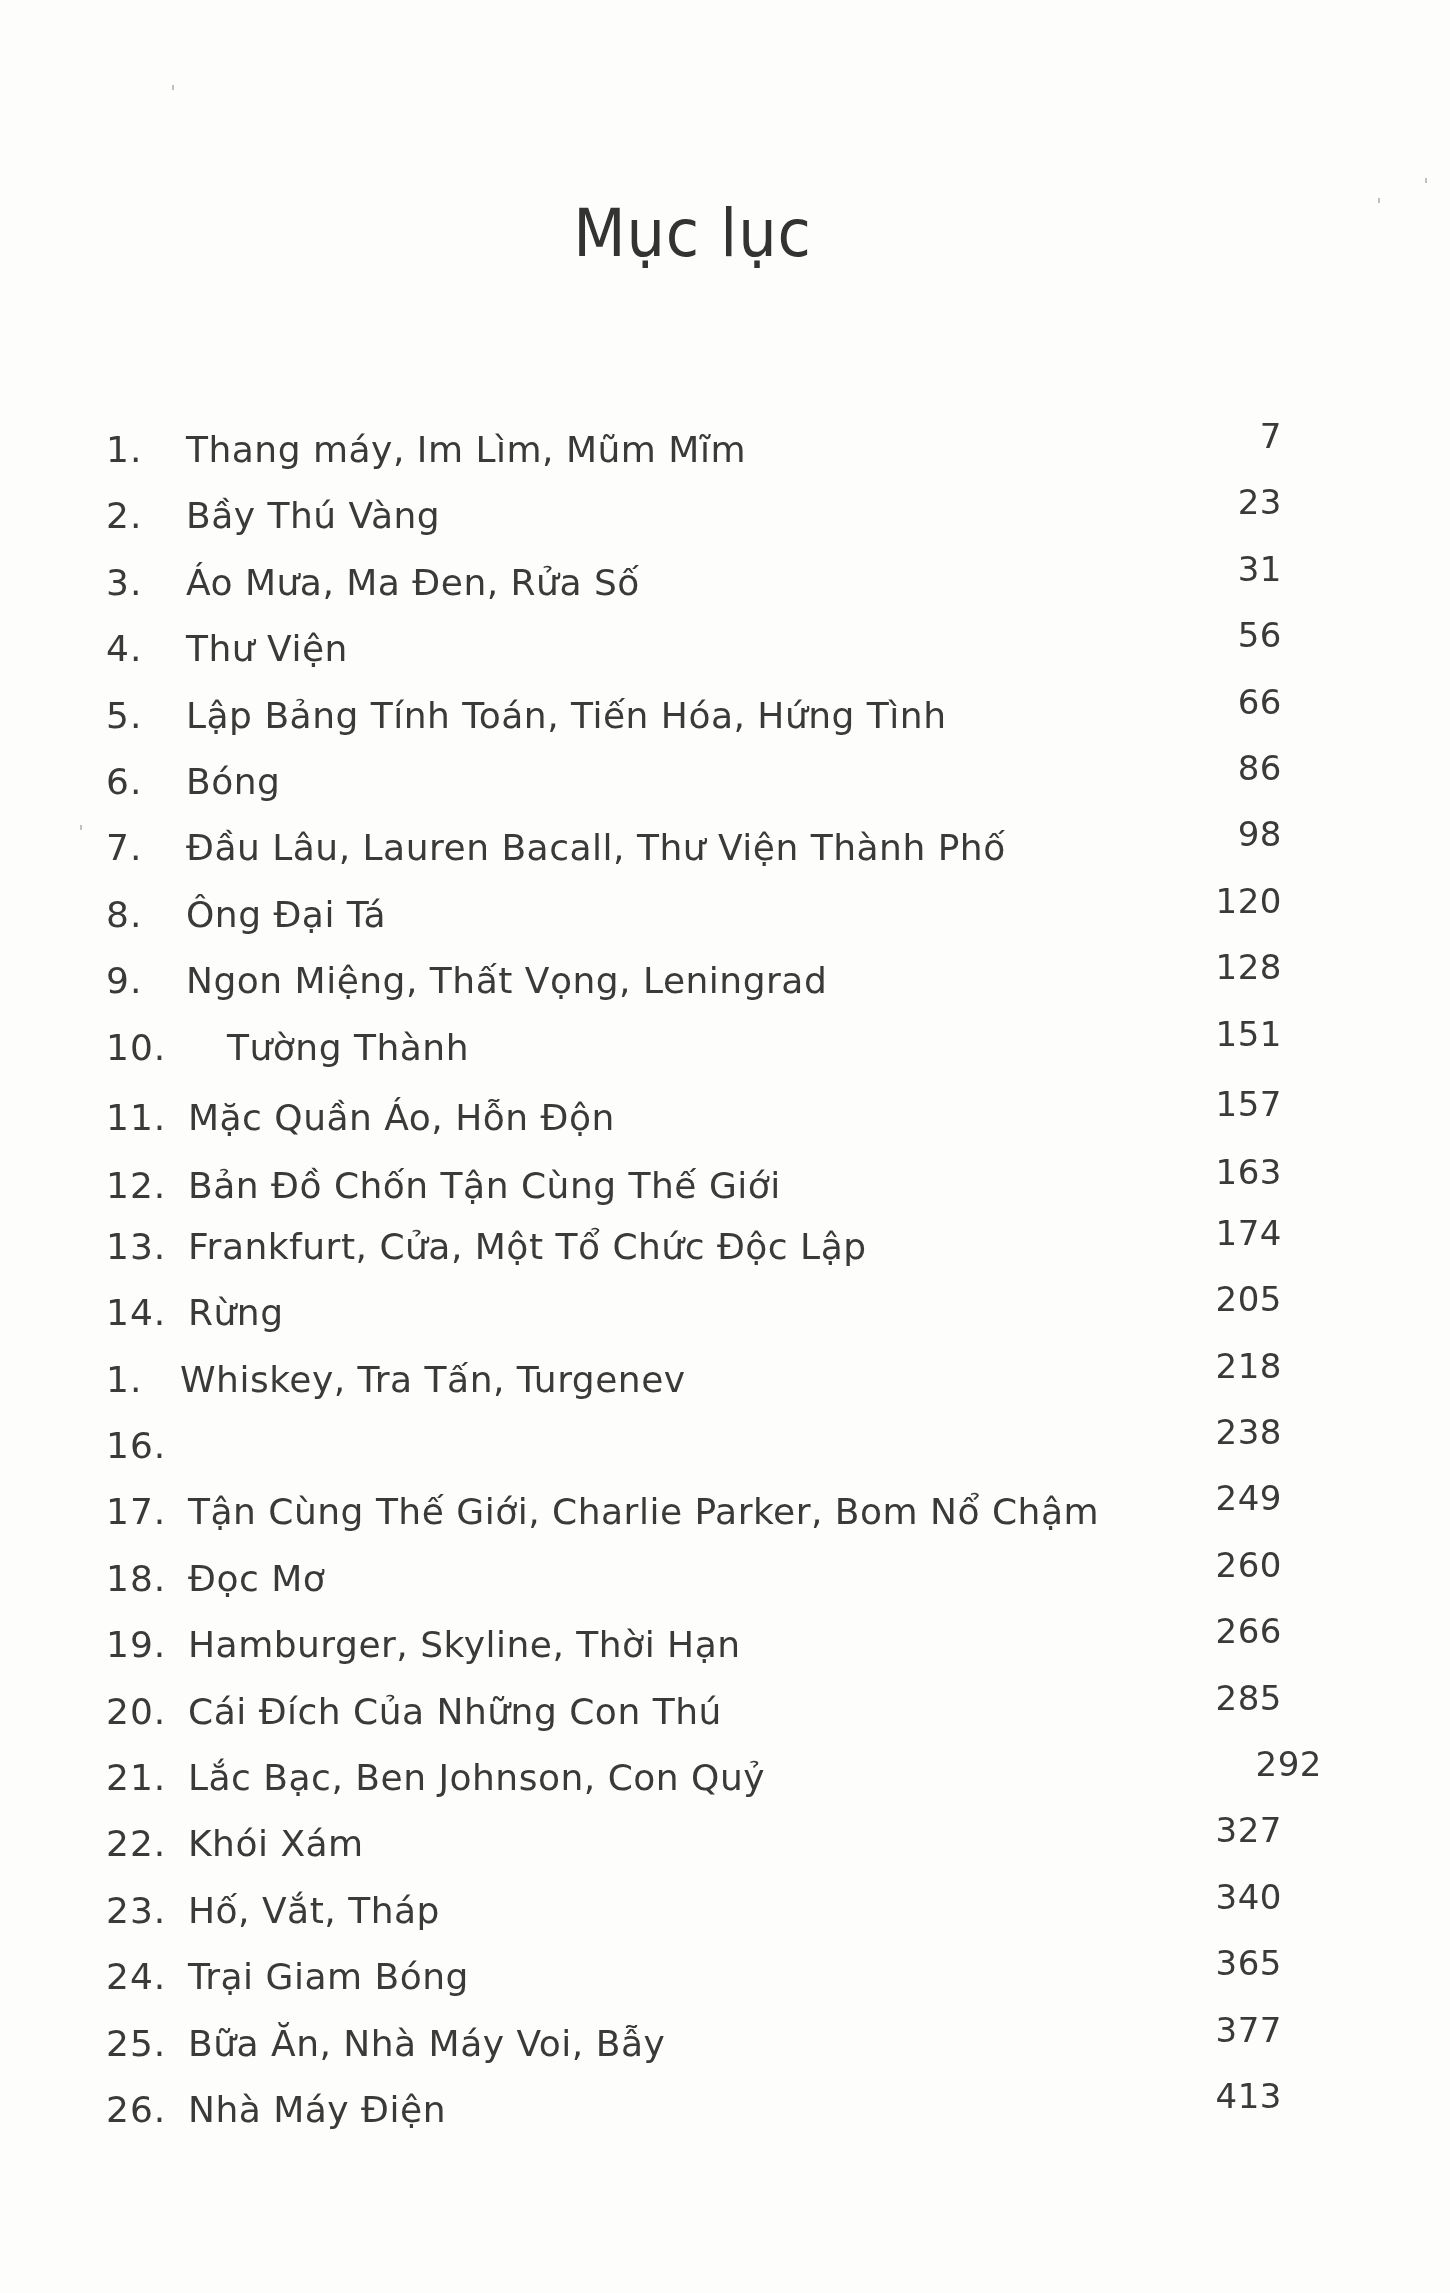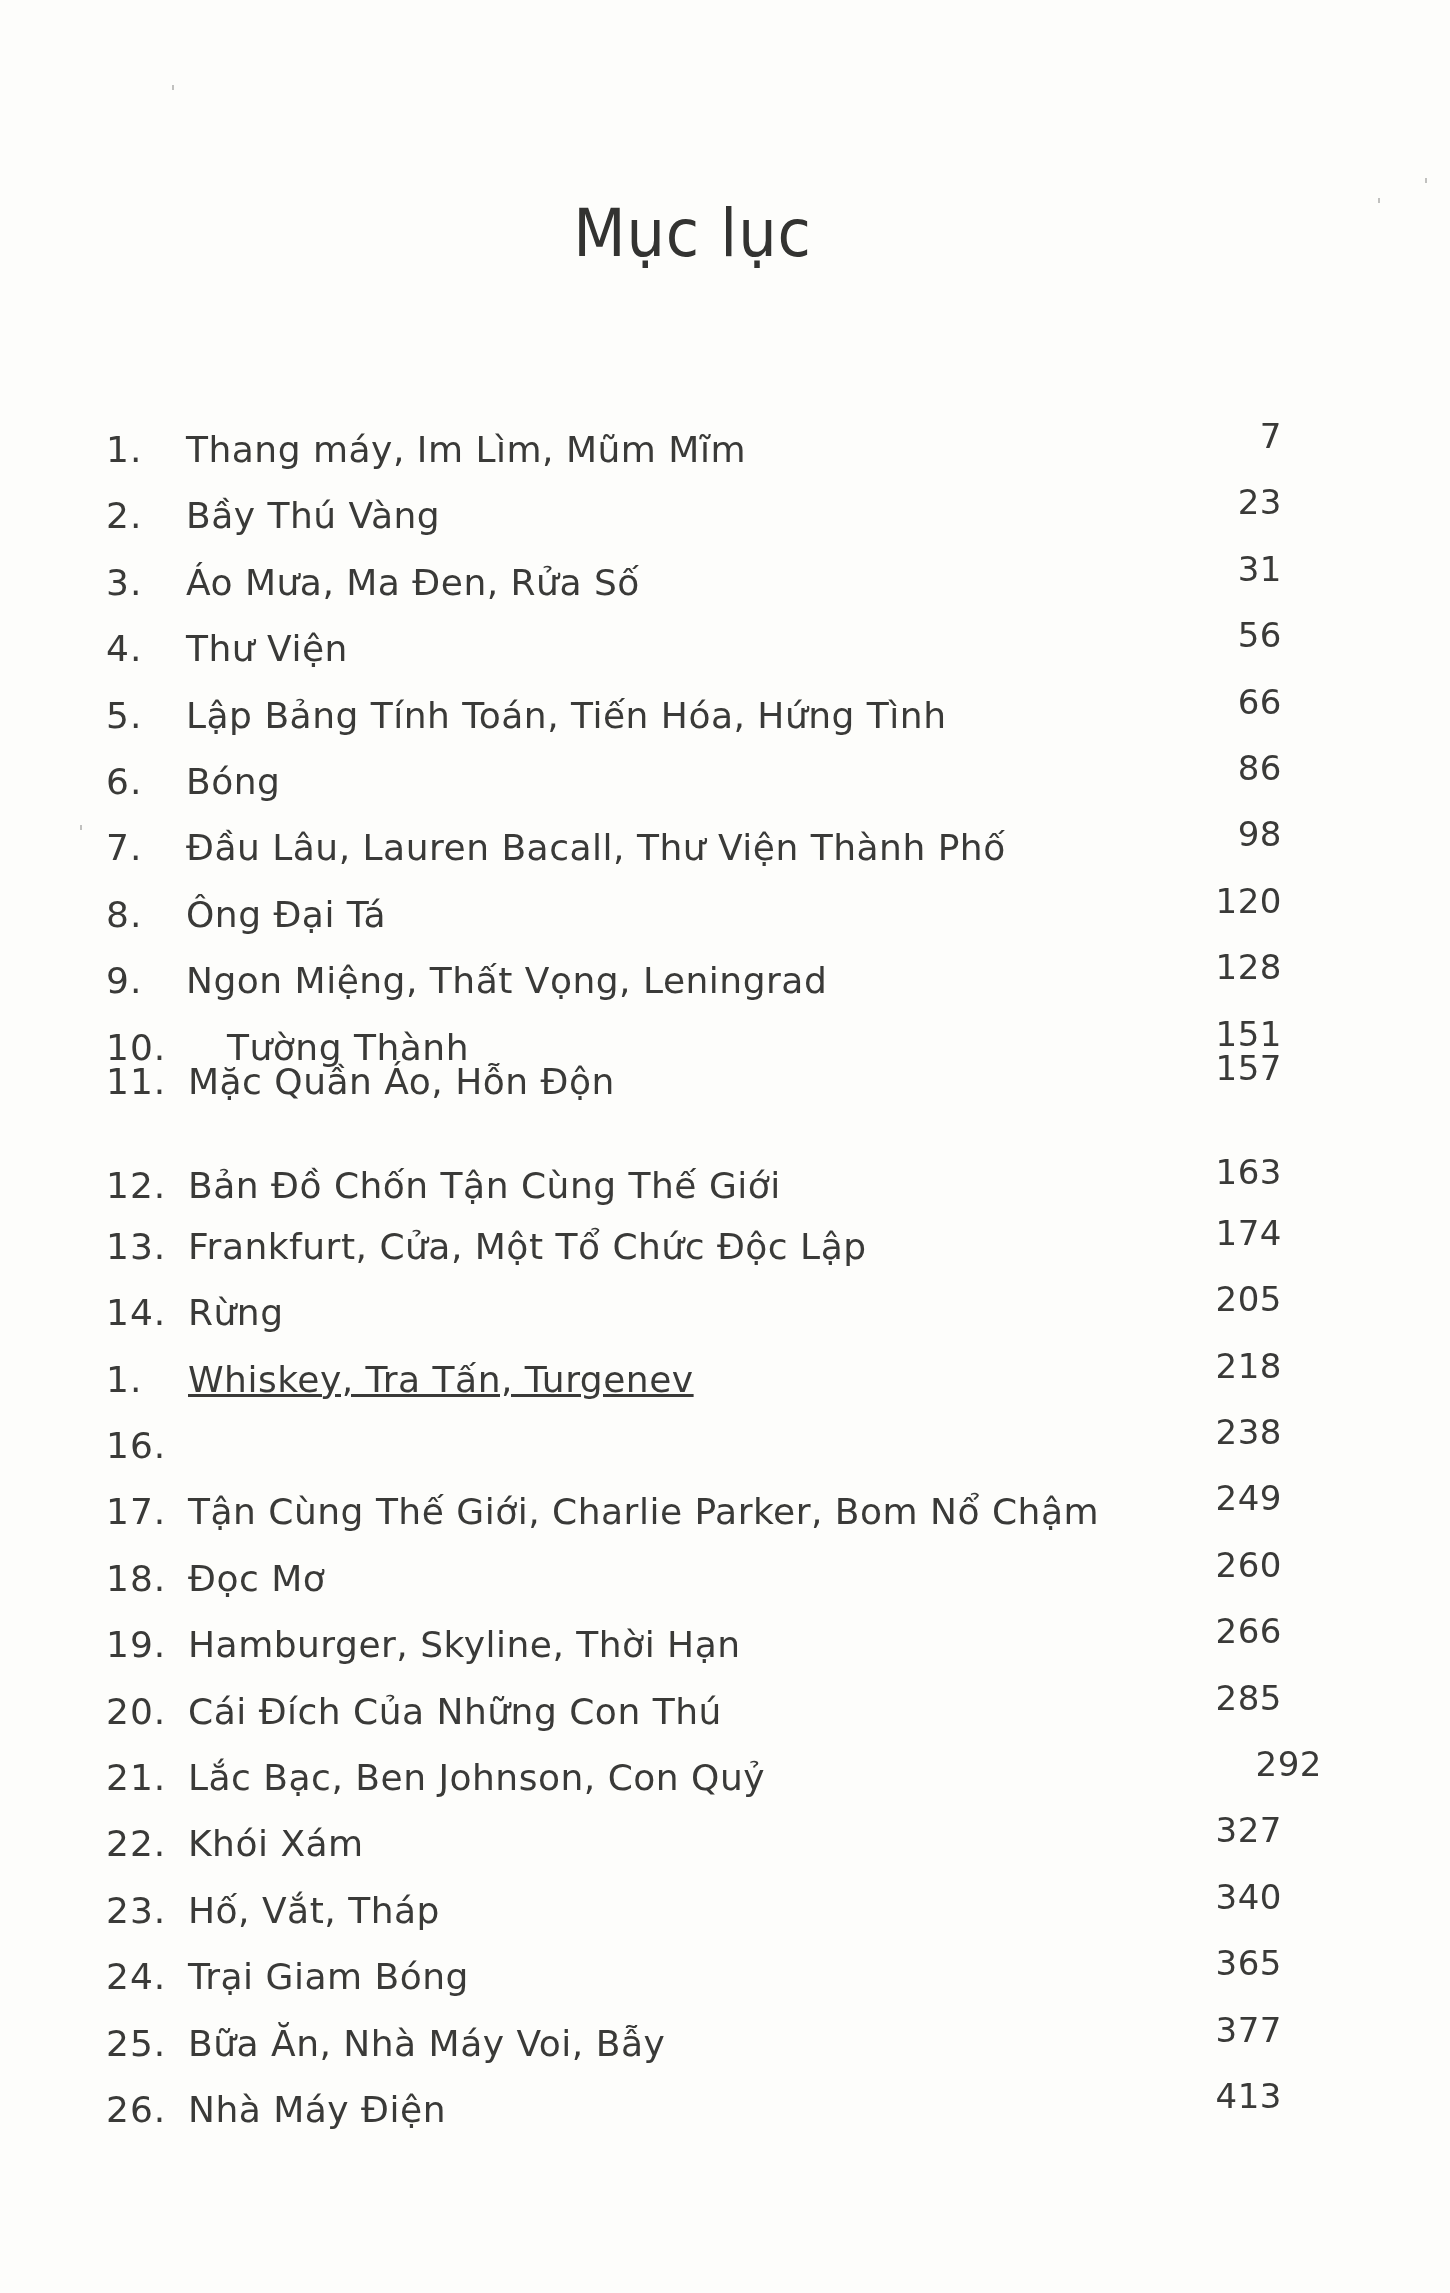--- a/index.html
+++ b/index.html
@@ -72,21 +72,21 @@
     <div class="row" style="top: 531.2px;">
       <span class="num">9.</span>
       <span class="title-text">Ngon Miệng, Thất Vọng, Leningrad</span>
       <span class="page">128</span>
     </div>
     <div class="row" style="top: 597.6px;">
       <span class="num">10.</span>
       <span class="title-text" style="left: 188px; margin-left: 39px;">Tường Thành</span>
       <span class="page">151</span>
     </div>
-    <div class="row" style="top: 632px; text-decoration: underline;">
+    <div class="row" style="top: 668px; text-decoration: underline;">
       <span class="num">11.</span>
       <span class="title-text" style="left: 188px;">Mặc Quần Áo, Hỗn Độn</span>
       <span class="page">157</span>
     </div>
     <div class="row" style="top: 736px;">
       <span class="num">12.</span>
       <span class="title-text" style="left: 188px;">Bản Đồ Chốn Tận Cùng Thế Giới</span>
       <span class="page">163</span>
     </div>
     <div class="row" style="top: 796.8px;">
@@ -94,21 +94,21 @@
       <span class="title-text" style="left: 188px;">Frankfurt, Cửa, Một Tổ Chức Độc Lập</span>
       <span class="page">174</span>
     </div>
     <div class="row" style="top: 863.2px;">
       <span class="num">14.</span>
       <span class="title-text" style="left: 188px;">Rừng</span>
       <span class="page">205</span>
     </div>
     <div class="row" style="top: 929.6px;">
       <span class="num">1.</span>
-      <span class="title-text" style="left: 188px; text-decoration: underline;">Whiskey, Tra Tấn, Turgenev</span>
+      <span class="title-text" style="left: 180px;">Whiskey, Tra Tấn, Turgenev</span>
       <span class="page">218</span>
     </div>
     <div class="row" style="top: 996px;">
       <span class="num">16.</span>
       <span class="page">238</span>
     </div>
     <div class="row" style="top: 1062.4px;">
       <span class="num">17.</span>
       <span class="title-text" style="left: 188px;">Tận Cùng Thế Giới, Charlie Parker, Bom Nổ Chậm</span>
       <span class="page">249</span>

